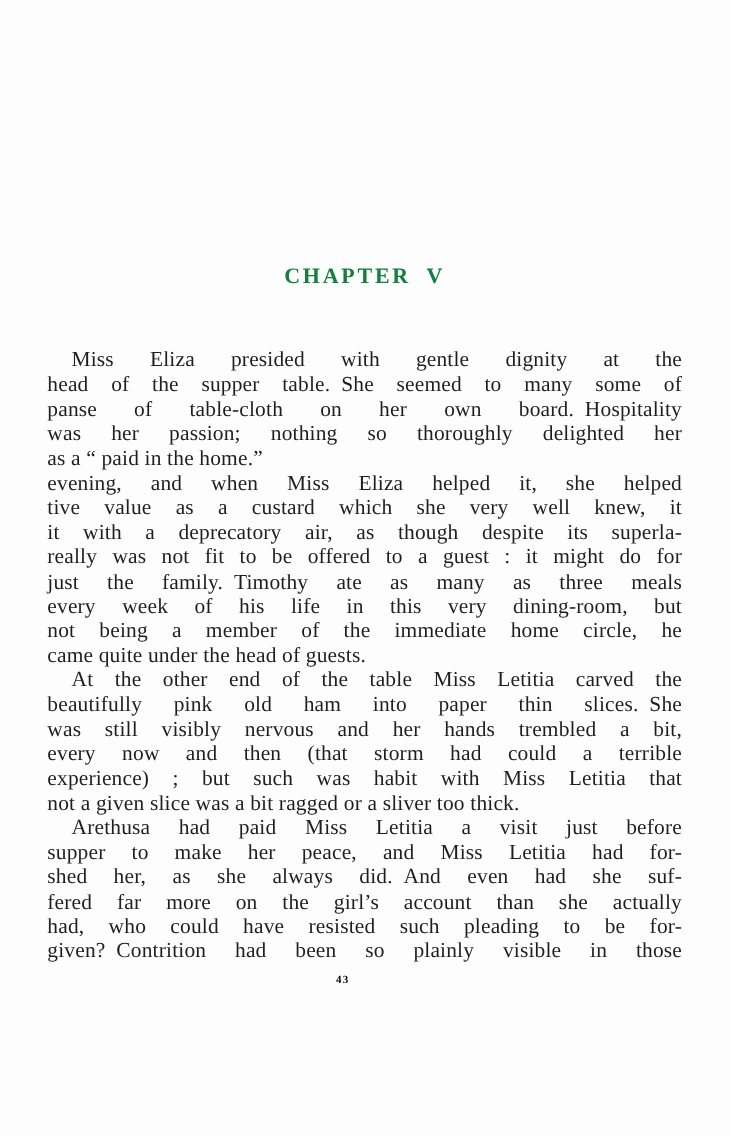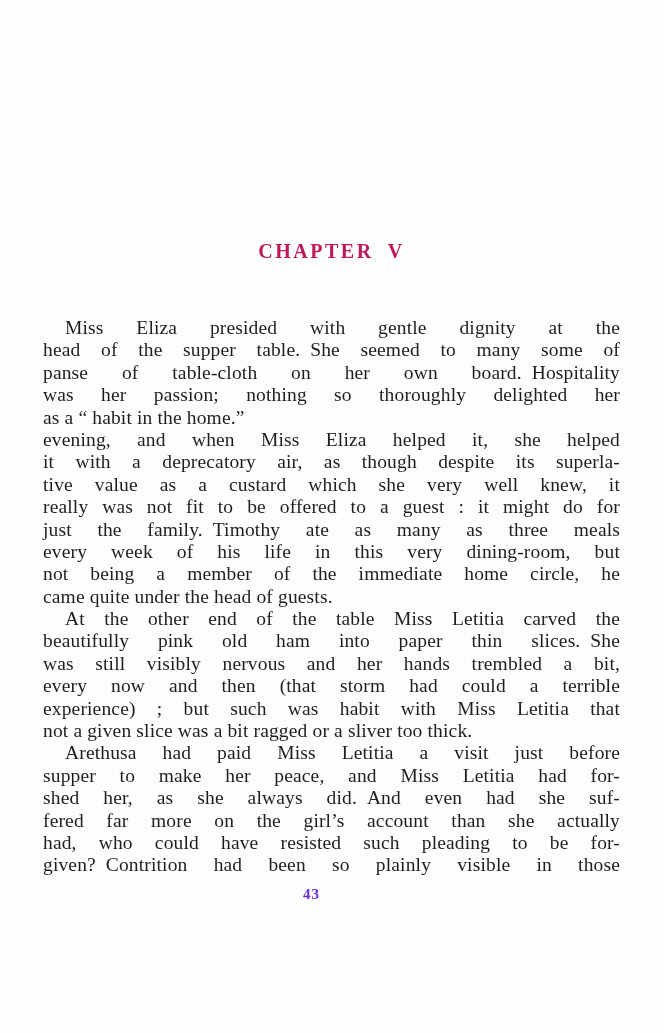--- a/index.html
+++ b/index.html
@@ -24,21 +24,21 @@
     position: absolute;
     top: 240px;
     left: 43px;
     width: 577px;
     margin: 0;
     text-align: center;
     font-size: 20px;
     font-weight: bold;
     letter-spacing: 2.5px;
     word-spacing: 7px;
-    color: #be185d;
+    color: #15803d;
   }
   .body-text {
     position: absolute;
     top: 285px;
     left: 43px;
     width: 577px;
     font-size: 19.5px;
     line-height: 22.4px;
     letter-spacing: 0.15px;
     margin-top: 32px;
@@ -60,47 +60,47 @@
   }
   .line.end {
     text-align-last: left;
   }
   .page-number {
     position: absolute;
     top: 886px;
     left: 23px; 
     width: 577px;
     text-align: center;
-    font-size: 15px;
+    font-size: 10px;
     font-weight: bold;
     letter-spacing: 1px;
-    color: #6d28d9;
+    color: #000000;
   }
 </style>
 </head>
 <body>
 
 <div class="page">
 
   <h1 class="heading">CHAPTER V</h1>
 
   <div class="body-text">
 
     <div class="paragraph">
       <div class="line indent">Miss Eliza presided with gentle dignity at the</div>
       <div class="line">head of the supper table. She seemed to many some of</div>
       <div class="line">panse of table-cloth on her own board. Hospitality</div>
       <div class="line">was her passion; nothing so thoroughly delighted her</div>
-      <div class="line end">as a “ habit in the home.”</div>
+      <div class="line end">as a “ paid in the home.”</div>
     </div>
 
     <div class="paragraph">
       <div class="line">evening, and when Miss Eliza helped it, she helped</div>
+      <div class="line">tive value as a custard which she very well knew, it</div>
       <div class="line">it with a deprecatory air, as though despite its superla-</div>
-      <div class="line">tive value as a custard which she very well knew, it</div>
       <div class="line">really was not fit to be offered to a guest : it might do for</div>
       <div class="line">just the family. Timothy ate as many as three meals</div>
       <div class="line">every week of his life in this very dining-room, but</div>
       <div class="line">not being a member of the immediate home circle, he</div>
       <div class="line end">came quite under the head of guests.</div>
     </div>
 
     <div class="paragraph">
       <div class="line indent">At the other end of the table Miss Letitia carved the</div>
       <div class="line">beautifully pink old ham into paper thin slices. She</div>

